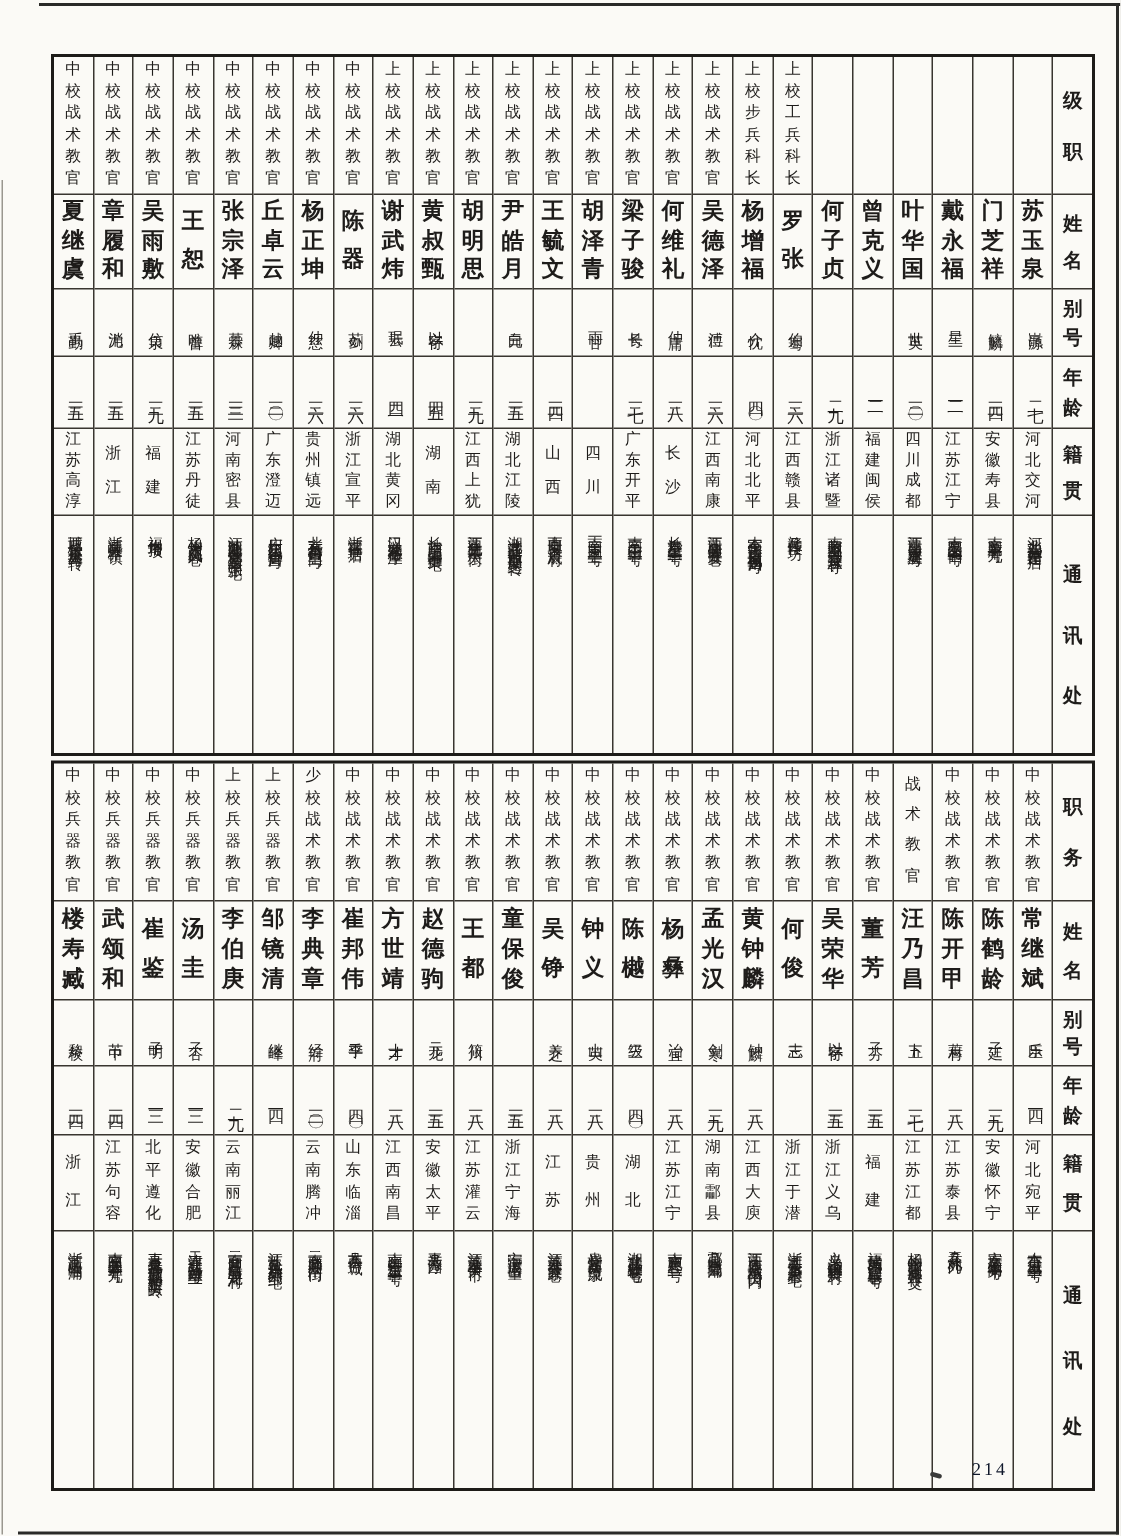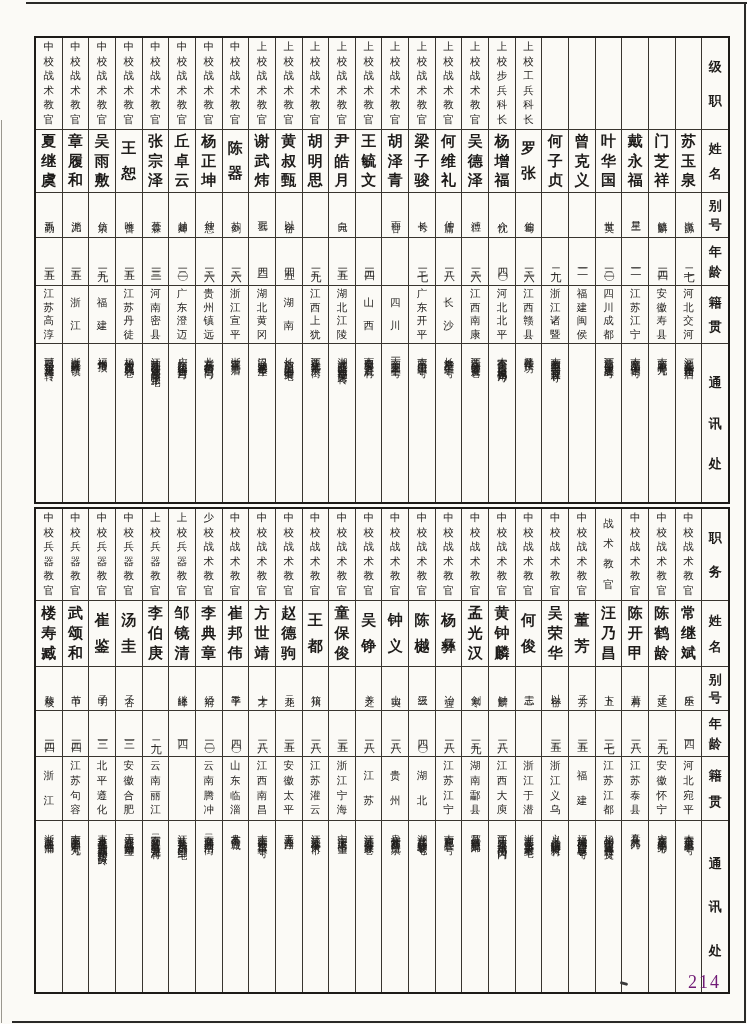--- a/index.html
+++ b/index.html
@@ -36,21 +36,21 @@
   .f-rank .rnk{font-size:10.5px;}
   .nm{font-size:15px;font-weight:700;}
   .org{font-size:10.5px;}
   .compact{writing-mode:vertical-rl;text-orientation:upright;line-height:1.05;}
   .f-alias .compact{font-size:10px;letter-spacing:2px;}
   .f-age .compact{font-size:11px;letter-spacing:3px;}
   .f-address{align-items:flex-start;padding:5px 1px;}
   .addr{writing-mode:vertical-rl;text-orientation:upright;font-size:10px;
         letter-spacing:1.5px;line-height:1.18;height:100%;}
 
-  .pageno{position:absolute;left:648px;top:972px;font-size:18px;letter-spacing:2px;color:#701a75;margin-left:40px;}
+  .pageno{position:absolute;left:648px;top:972px;font-size:12px;letter-spacing:2px;color:#0f172a;}
   .tick{position:absolute;left:620px;top:982px;width:8px;height:3px;background:#3a3a3a;
         transform:rotate(15deg);border-radius:2px;}
 </style>
 </head>
 <body>
 
 <div class="page">
   <div class="edge edge-top"></div>
   <div class="edge edge-right"></div>
   <div class="edge edge-bottom"></div>

